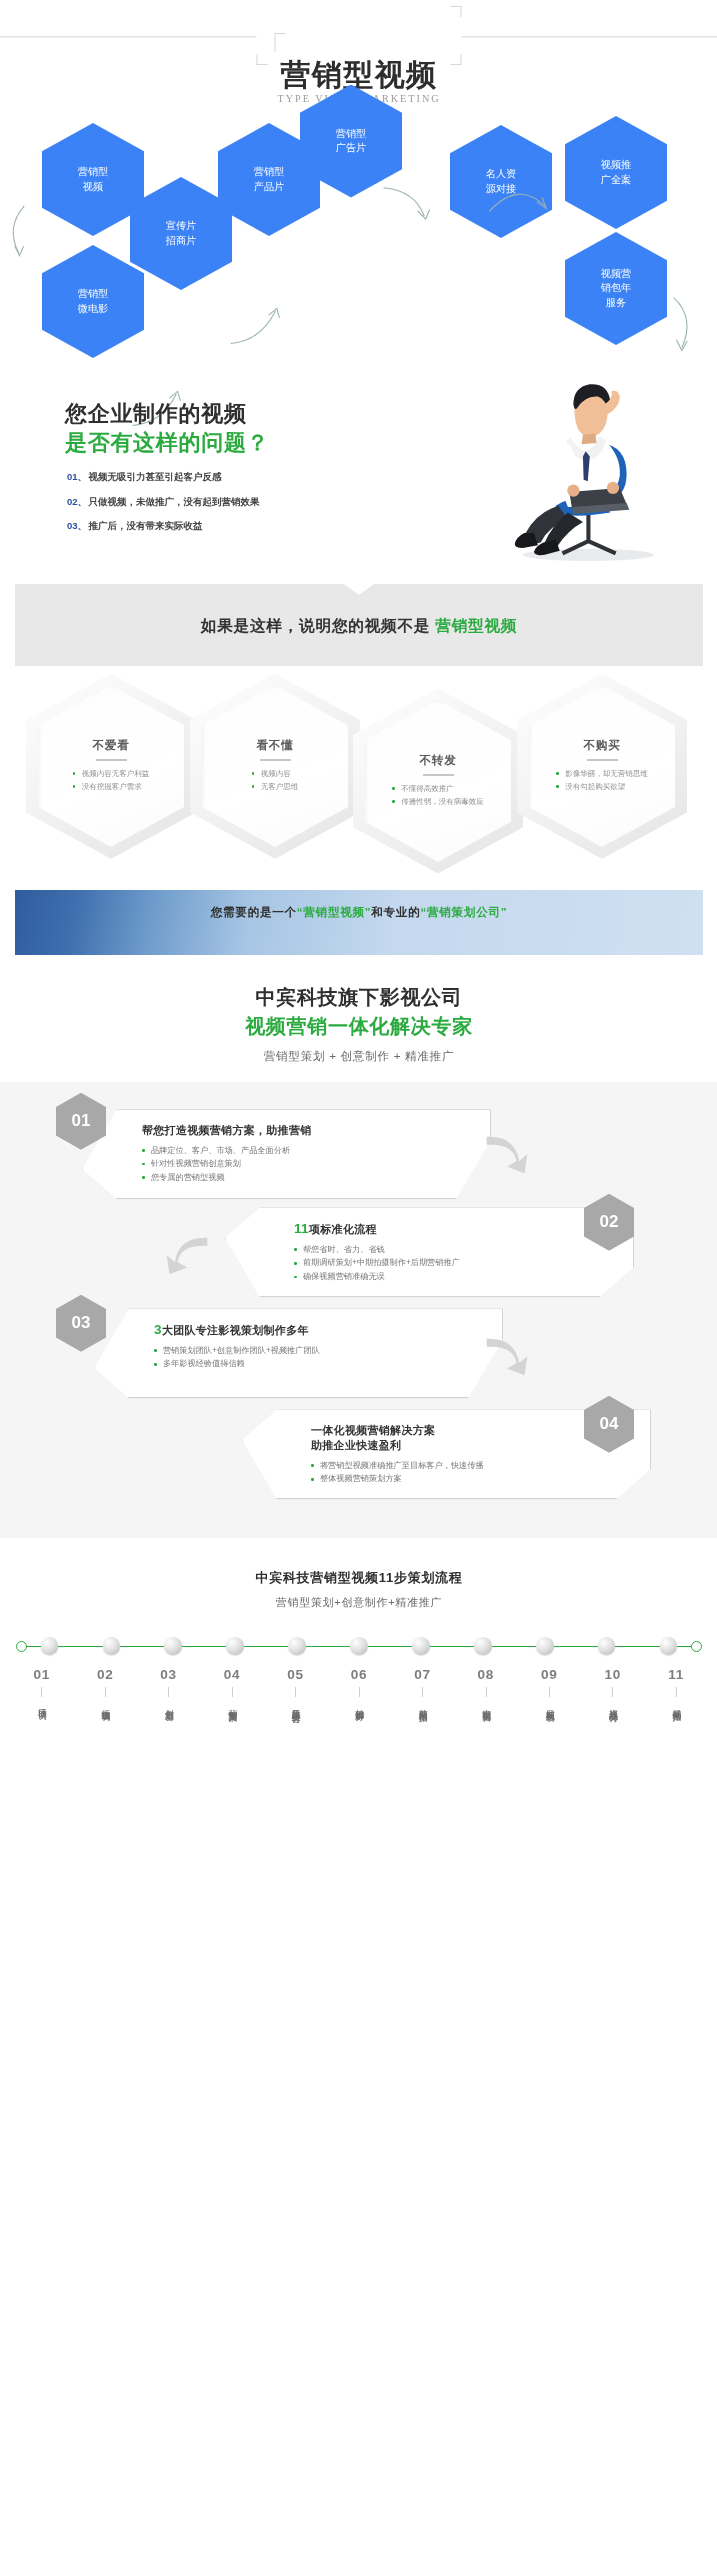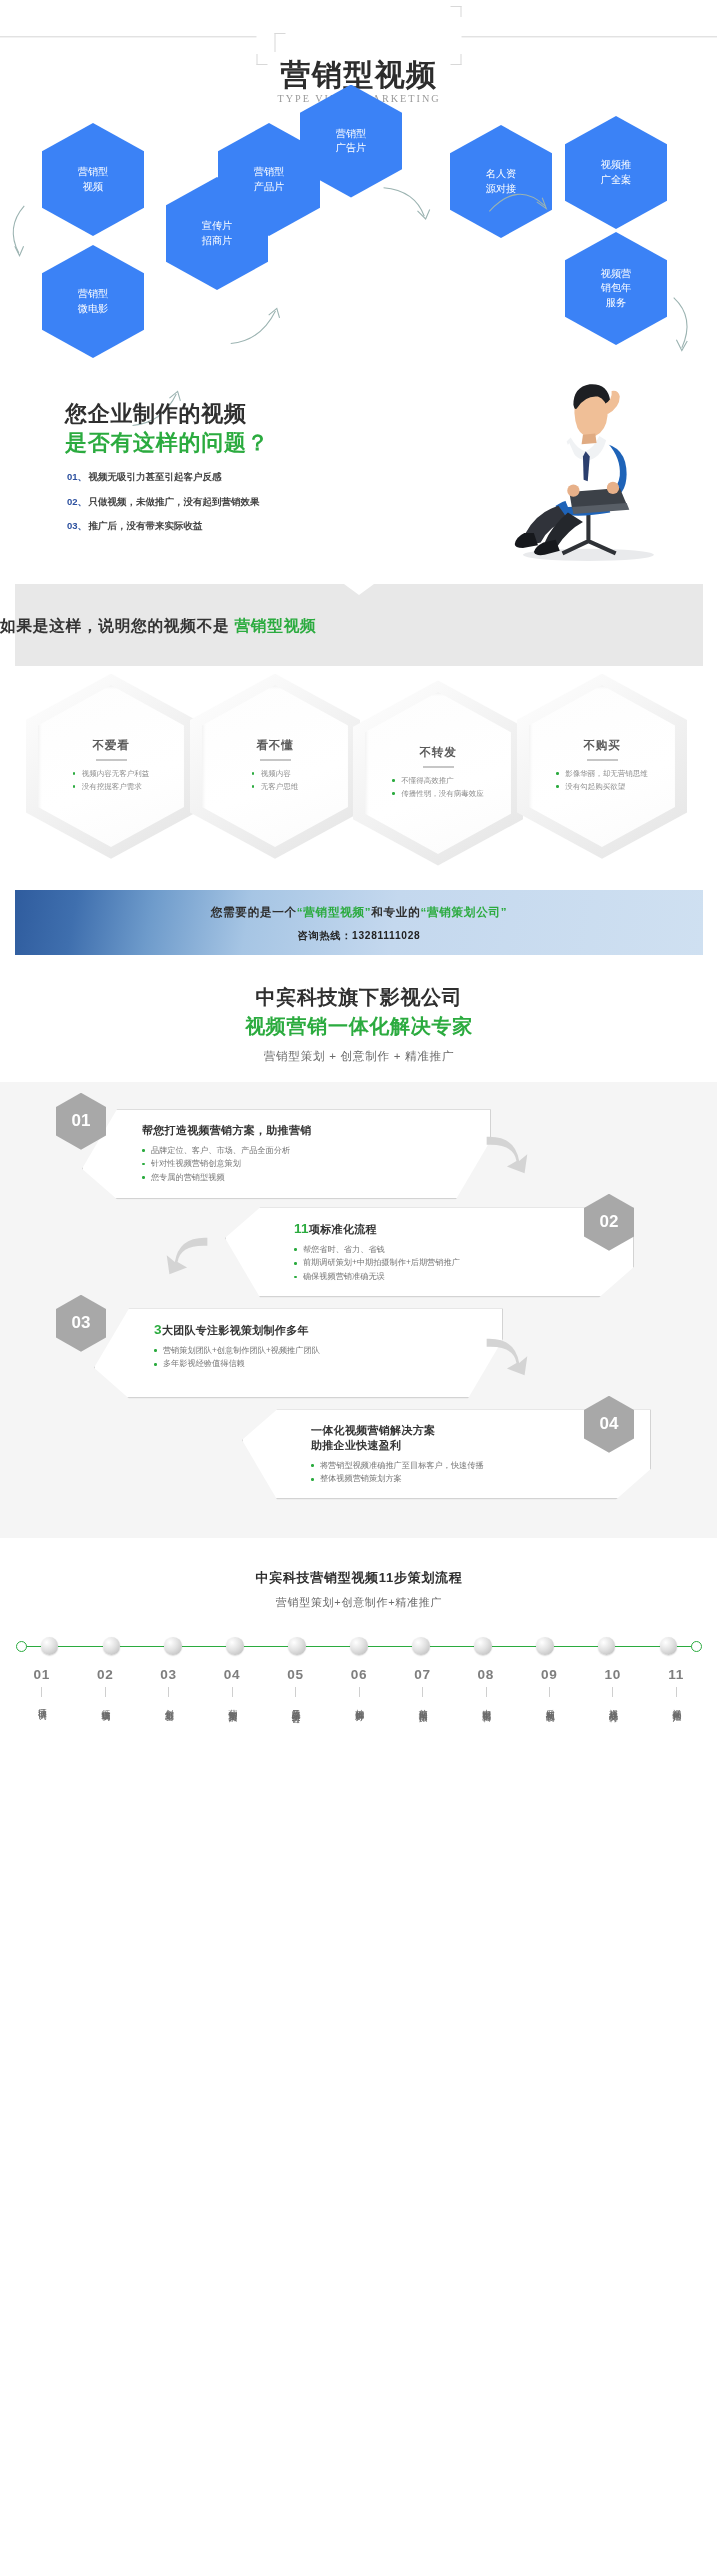--- a/index.html
+++ b/index.html
@@ -40,21 +40,21 @@
   .pb-h2 { position:absolute; left:65px; top:52px; font-size:22px; font-weight:bold; color:#2bab3f; letter-spacing:0.7px; }
   .pb-list { position:absolute; left:67px; top:95px; }
   .pb-item { display:flex; align-items:baseline; margin-bottom:11.6px; font-size:9.5px; color:#444; font-weight:bold; }
   .pb-num { color:#2b4f9e; margin-right:1.4px; font-weight:bold; }
   .hero-man { position:absolute; right:34px; top:-4.1px; width:198px; height:191px; }
 
   
   .gband { position:relative; height:82px; margin-top:9.5px; }
   .gband-bg { position:absolute; left:15px; right:15px; top:0; bottom:0; background:#e8e8e8; }
   .gband-notch { position:absolute; left:50%; transform:translateX(-50%); top:0; width:0; height:0; border-left:15px solid transparent; border-right:15px solid transparent; border-top:11px solid #ffffff; }
-  .gband-txt { position:absolute; width:100%; top:32px; text-align:left; font-size:15.7px; font-weight:bold; color:#333; letter-spacing:0.7px; }
+  .gband-txt { position:absolute; width:100%; top:32px; text-align:center; font-size:15.7px; font-weight:bold; color:#333; letter-spacing:0.7px; }
   .gband-txt .gr { color:#2bab3f; }
 
   
   .probhex { position:relative; height:198px; }
   .phex { position:absolute; width:170px; height:185px; }
   .phex .outer { position:absolute; inset:0;
       background:linear-gradient(145deg,#ffffff 0%,#f3f3f3 45%,#e4e4e4 100%);
       clip-path:polygon(50% 0%,100% 25%,100% 75%,50% 100%,0% 75%,0% 25%);
       filter:drop-shadow(2.7px 4.1px 4.8px rgba(0,0,0,.13)); }
   .phex .inner { position:absolute; inset:11.6px;
@@ -139,21 +139,21 @@
     </div>
   </div>
 
   <div class="hexflow">
 
     <div class="hx" style="left:42px;top:33px;width:102px;height:113px;">
       <div><span>营销型</span><br>
            <span>视频</span></div>
     </div>
 
-    <div class="hx" style="left:130px;top:87px;width:102px;height:113px;margin-left:36px;">
+    <div class="hx" style="left:130px;top:87px;width:102px;height:113px;">
       <div><span>宣传片</span><br>
            <span>招商片</span></div>
     </div>
 
     <div class="hx" style="left:218px;top:33px;width:102px;height:113px;">
       <div><span>营销型</span><br>
            <span>产品片</span></div>
     </div>
 
     <div class="hx" style="left:300px;top:-5.5px;width:102px;height:113px;">
@@ -306,21 +306,21 @@
       <div class="body">
         <h4>看不懂</h4>
         <div class="dash"></div>
         <ul>
           <li>视频内容</li>
           <li>无客户思维</li>
         </ul>
       </div>
     </div>
 
-    <div class="phex" style="left:353px;top:15px;">
+    <div class="phex" style="left:353px;top:23px;">
       <div class="outer"></div>
       <div class="inner"></div>
       <div class="body">
         <h4>不转发</h4>
         <div class="dash"></div>
         <ul>
           <li>不懂得高效推广</li>
           <li>传播性弱，没有病毒效应</li>
         </ul>
       </div>
@@ -337,21 +337,20 @@
           <li>没有勾起购买欲望</li>
         </ul>
       </div>
     </div>
   </div>
 
   <div class="cta">
     <div class="cta-l1">
       <span>您需要的是一个</span><span class="gr">“营销型视频”</span><span>和专业的</span><span class="gr">“营销策划公司”</span>
     </div>
-    <div class="cta-l2">咨询热线：13281111028</div>
   </div>
 
   <div class="comp">
     <div class="comp-h1">中宾科技旗下影视公司</div>
     <div class="comp-h2">视频营销一体化解决专家</div>
     <div class="comp-h3">营销型策划 + 创意制作 + 精准推广</div>
   </div>
 
   <div class="reasons">
 

